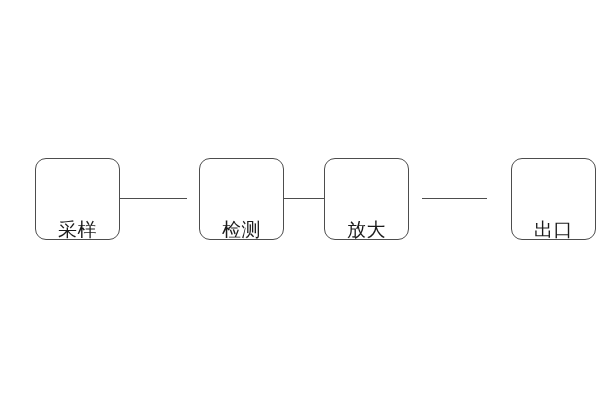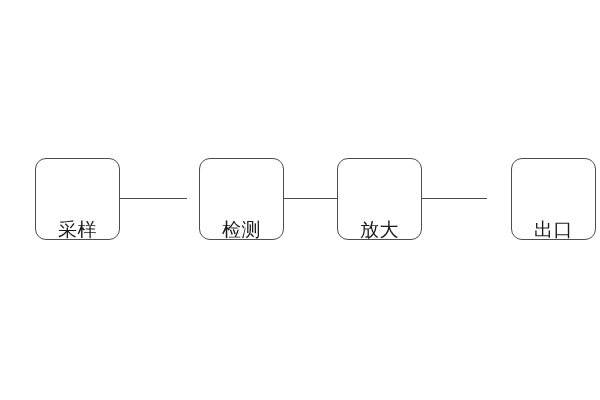--- a/index.html
+++ b/index.html
@@ -36,21 +36,21 @@
       white-space: nowrap;
     }
     .connector {
       position: absolute;
       top: 198px;
       height: 0;
       border-top: 1.7px solid #4d4d4d;
     }
     .node-1 { left: 35px; }
     .node-2 { left: 187px; margin-left: 12px; }
-    .node-3 { left: 337px; }
+    .node-3 { left: 324px; }
     .node-4 { left: 487px; margin-left: 24px; }
     .conn-1 { left: 120px; width: 67px; }
     .conn-2 { left: 270px; width: 67px; }
     .conn-3 { left: 422px; width: 65px; }
   </style>
 </head>
 <body>
 
 <div class="canvas">
 

